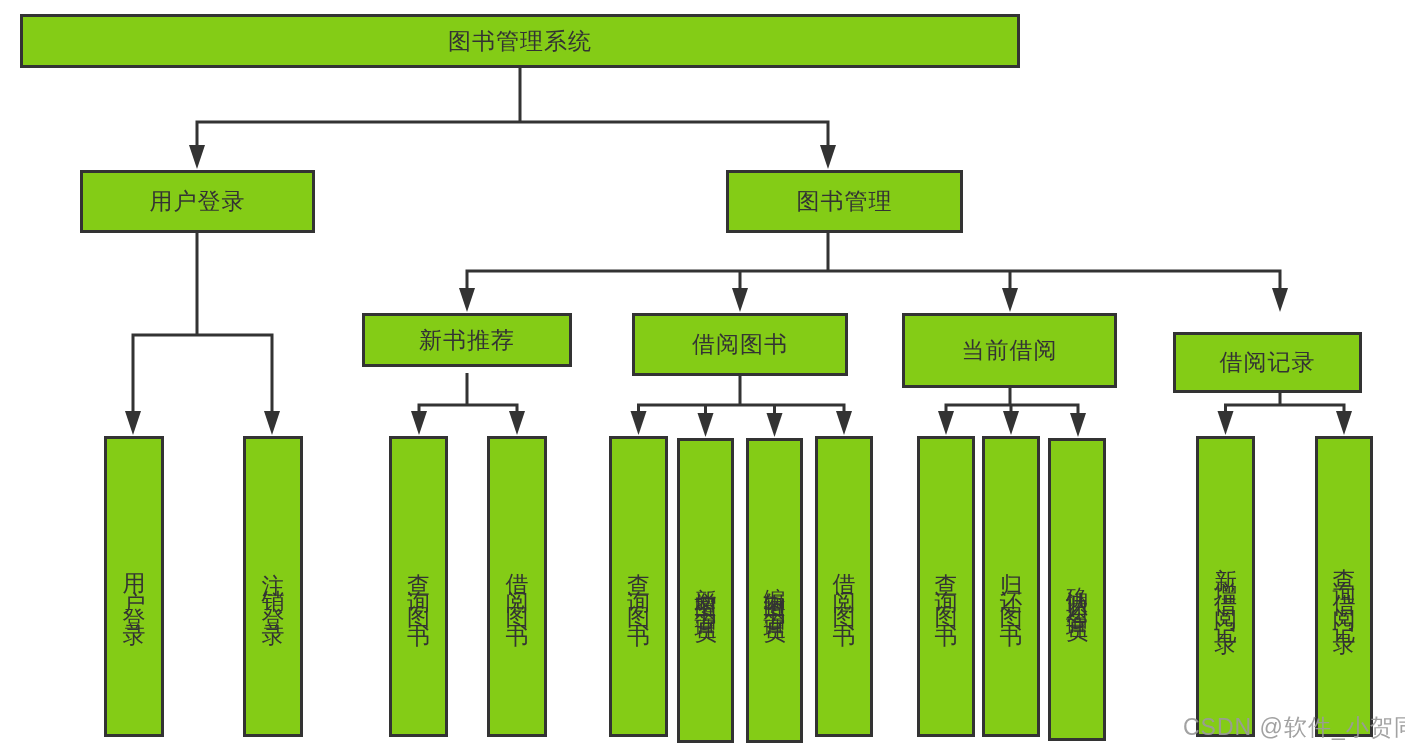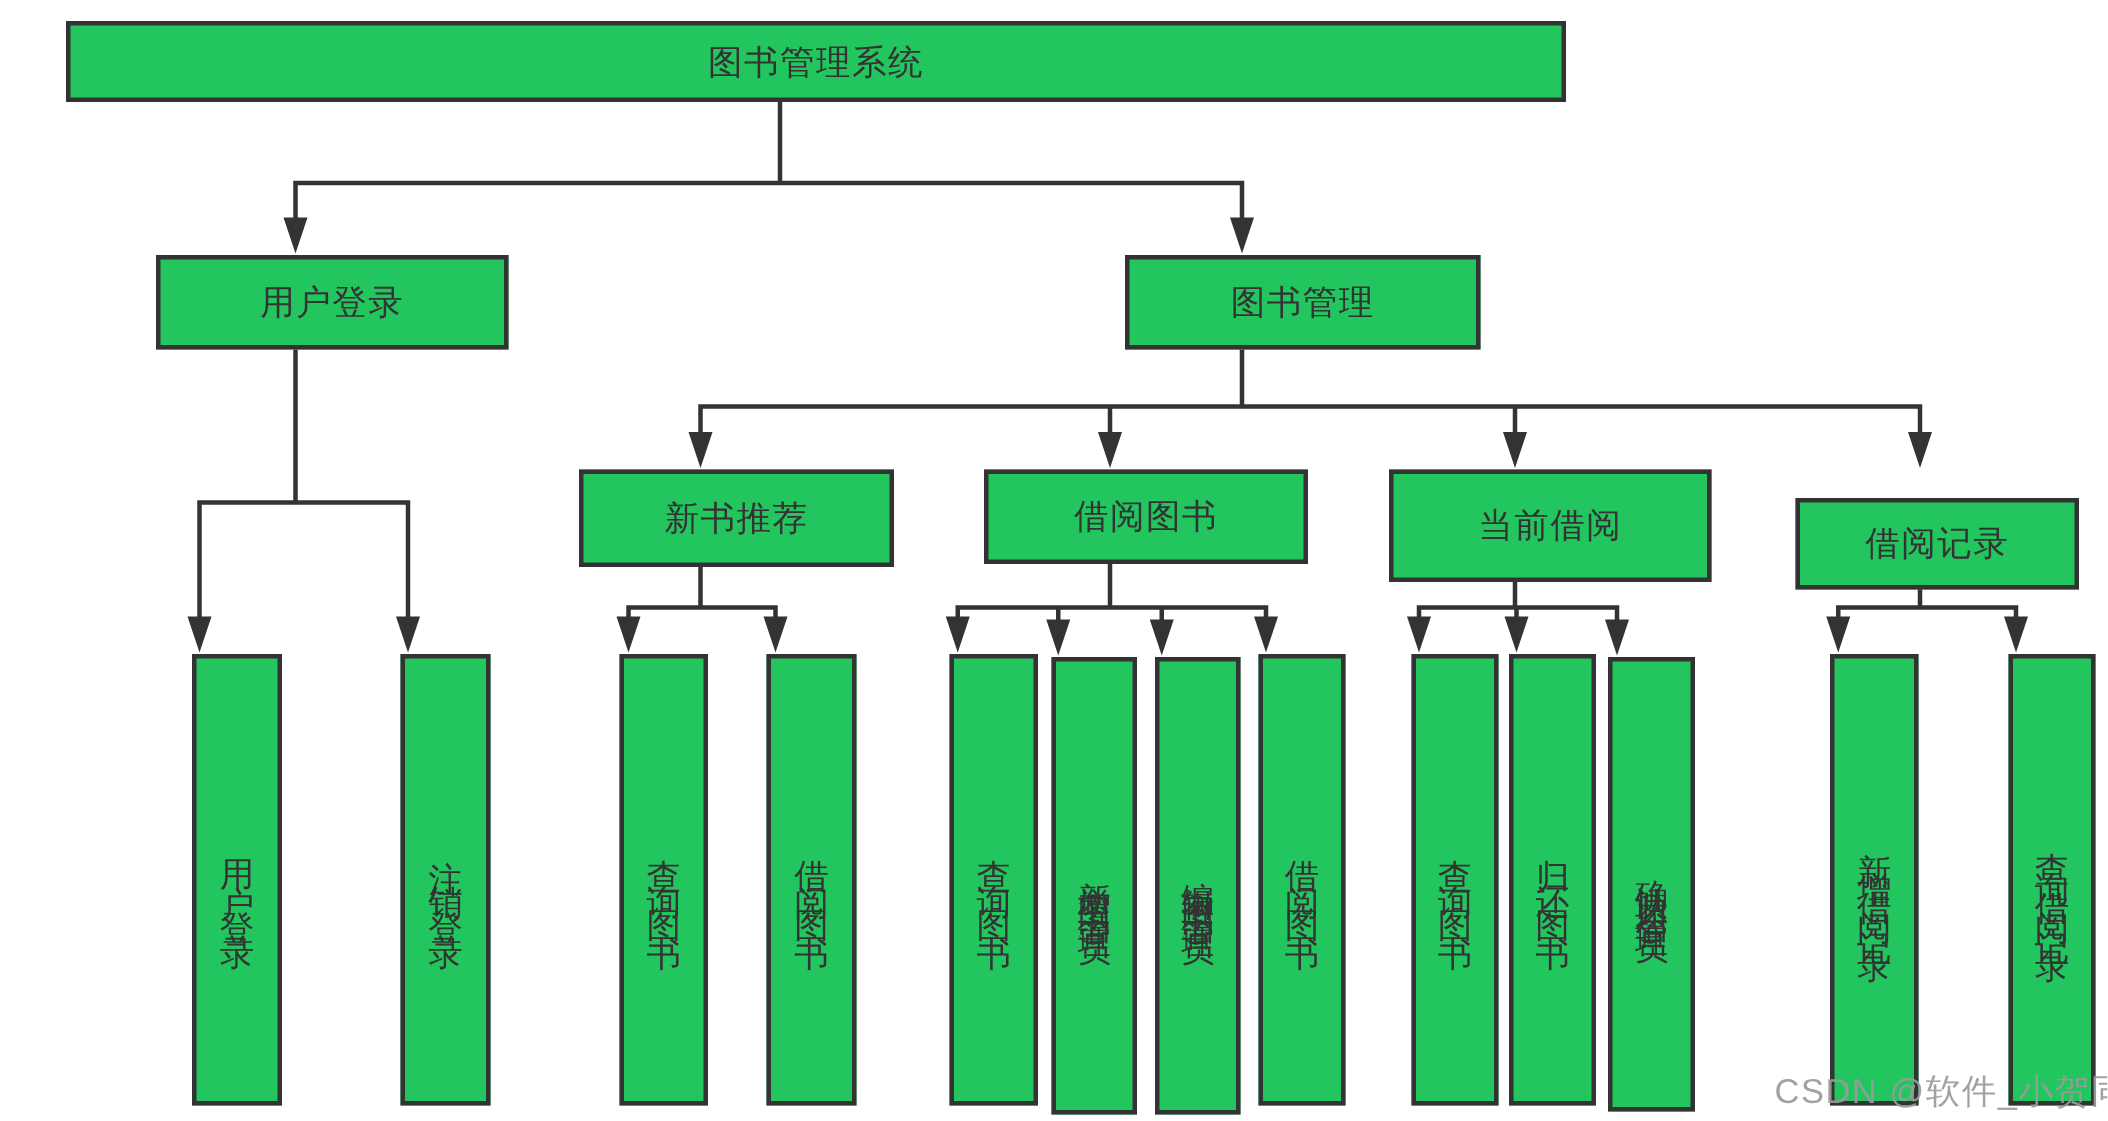--- a/index.html
+++ b/index.html
@@ -1,24 +1,23 @@
 <!DOCTYPE html>
 <html><head>
 <meta charset="utf-8">
 <style>
   html,body{margin:0;padding:0;background:#fff;}
   .stage{
     position:relative;width:1405px;height:747px;background:#ffffff;overflow:hidden;
     font-family:"Liberation Sans","DejaVu Sans",sans-serif;color:#333;
   }
   .box{
-    position:absolute;box-sizing:border-box;border:3px solid #333;background:#22c55e;
+    position:absolute;box-sizing:border-box;border:3px solid #333;background:#84cc16;
     display:flex;align-items:center;justify-content:center;
     color:#333;
-    margin-left:24px;
   }
   .bh{font-size:23px;letter-spacing:1px;}
   .bv{
     writing-mode:vertical-rl;text-orientation:mixed;
     font-size:23px;letter-spacing:17px;line-height:1;
     padding-top:4px;
   }
   .bv.mid{letter-spacing:13px;}
   .bv.dense{letter-spacing:5px;font-size:22px;}
   svg.wires{position:absolute;left:0;top:0;pointer-events:none;}
@@ -77,21 +76,21 @@
       <path d="M1225.5 435 l-8 -24 h16 Z"></path>
       <path d="M1344 435 l-8 -24 h16 Z"></path>
     </g>
   </svg>
 
   <div class="box bh" style="left:20px;top:14px;width:1000px;height:54px">图书管理系统</div>
 
   <div class="box bh" style="left:80px;top:170px;width:235px;height:63px">用户登录</div>
   <div class="box bh" style="left:726px;top:170px;width:237px;height:63px">图书管理</div>
 
-  <div class="box bh" style="left:362px;top:313px;width:210px;height:65px">新书推荐</div>
+  <div class="box bh" style="left:362px;top:313px;width:210px;height:54px">新书推荐</div>
   <div class="box bh" style="left:632px;top:313px;width:216px;height:63px">借阅图书</div>
   <div class="box bh" style="left:902px;top:313px;width:215px;height:75px">当前借阅</div>
   <div class="box bh" style="left:1173px;top:332px;width:189px;height:61px">借阅记录</div>
 
   <div class="box bv" style="left:104px;top:436px;width:60px;height:301px">用户登录</div>
   <div class="box bv" style="left:243px;top:436px;width:60px;height:301px">注销登录</div>
 
   <div class="box bv" style="left:389px;top:436px;width:59px;height:301px">查询图书</div>
   <div class="box bv" style="left:487px;top:436px;width:60px;height:301px">借阅图书</div>
 

